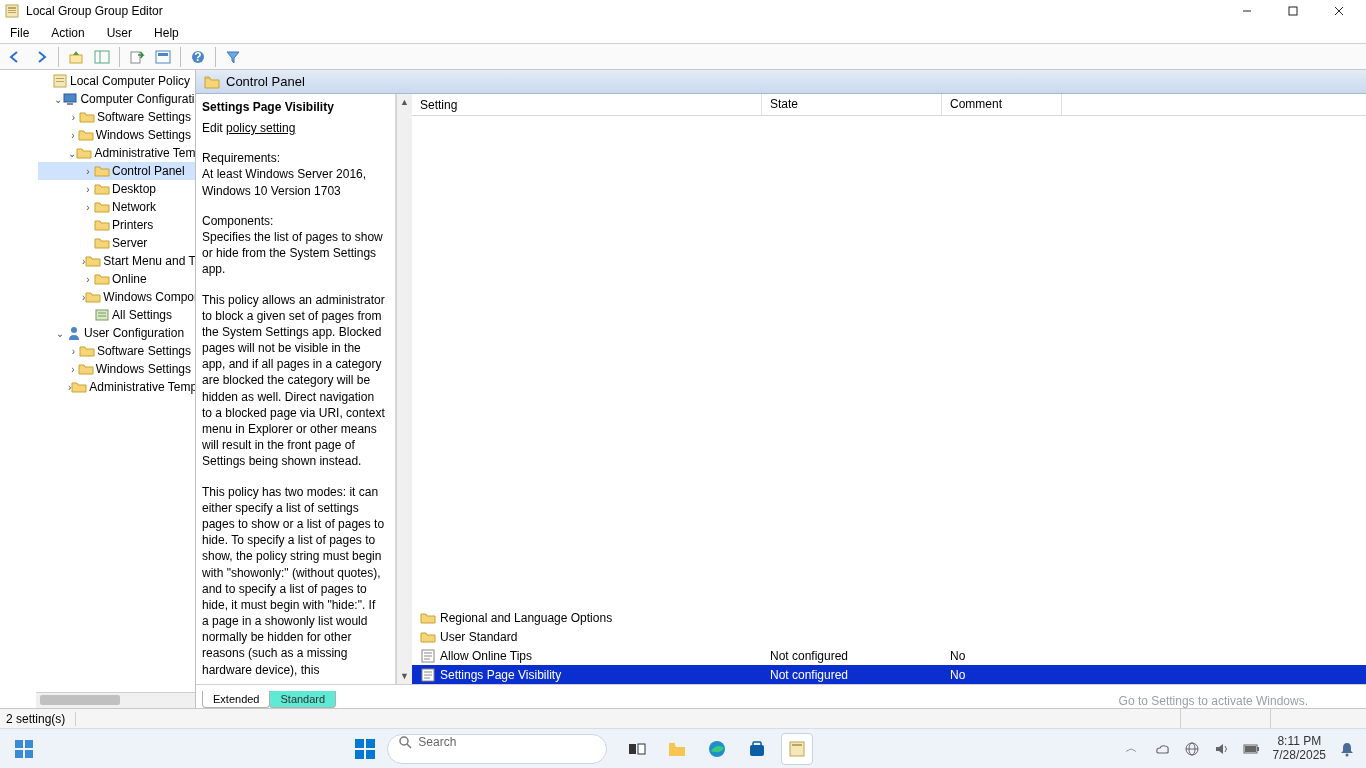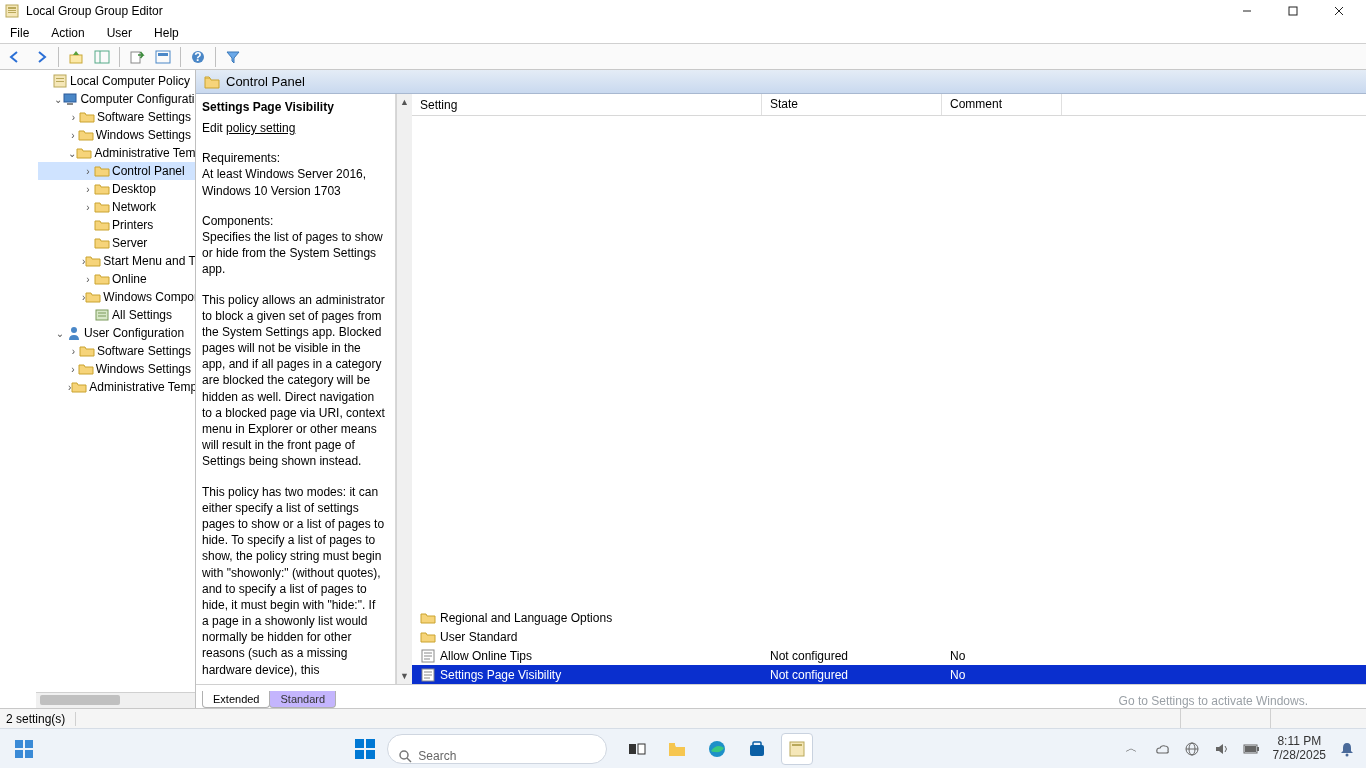--- a/index.html
+++ b/index.html
@@ -52,30 +52,30 @@
 .row{height:19px;display:flex;align-items:center;}
 .row .c{padding:0 8px;overflow:hidden;white-space:nowrap;text-overflow:ellipsis;}
 .c-setting{width:350px;display:flex;align-items:center;gap:4px;}
 .c-state{width:180px;}
 .c-comment{width:120px;}
 .row.selected{background:#0a2fce;color:#fff;}
 .ficon,.sicon{width:16px;height:16px;display:inline-flex;align-items:center;justify-content:center;}
 
 .tabs{height:24px;display:flex;align-items:flex-end;padding-left:6px;border-top:1px solid #d0d0d0;}
 .tab{border:1px solid #b0b0b0;border-top:none;border-radius:0 0 4px 4px;padding:2px 10px;margin-right:-1px;background:#fff;font-size:11px;}
-.tab.off{background:#c4b5fd;color:#333;}
+.tab.off{background:#5eead4;color:#333;}
 
 .status{height:20px;border-top:1px solid #c8c8c8;background:#f5f5f5;display:flex;align-items:center;padding:0 6px;justify-content:flex-end;}
 .status .cell{border-right:1px solid #d0d0d0;padding-right:10px;margin-right:8px;}
 .status .spacer{flex:1;}
 .status .wcell{width:90px;border-left:1px solid #d0d0d0;height:100%;}
 
 
 .taskbar{position:absolute;left:0;right:0;bottom:0;height:40px;background:#eef3f9;border-top:1px solid #d6dde6;display:flex;align-items:center;}
-.searchbox{width:220px;height:30px;border:1px solid #cfd6e0;border-radius:15px;background:#fff;display:flex;align-items:flex-end;padding:0 10px;gap:6px;color:#666;}
+.searchbox{width:220px;height:30px;border:1px solid #cfd6e0;border-radius:15px;background:#fff;display:flex;align-items:flex-start;padding:0 10px;gap:6px;color:#666;}
 .tray{margin-left:auto;display:flex;align-items:center;gap:12px;padding-right:10px;}
 .clock{text-align:center;line-height:1.1;font-size:11px;color:#333;}
 .tico{width:18px;height:18px;display:flex;align-items:center;justify-content:center;color:#555;}
 .tbicons{display:flex;gap:8px;margin-left:8px;}
 .tbicon{width:32px;height:32px;display:flex;align-items:center;justify-content:center;border-radius:4px;}
 .tbicon.active{background:#fff;border:1px solid #c9d2df;}
 
 .wm{position:absolute;right:58px;bottom:60px;text-align:left;color:#9aa0a6;}
 .wm .t{font-size:20px;}
 .wm .s{font-size:12px;}

